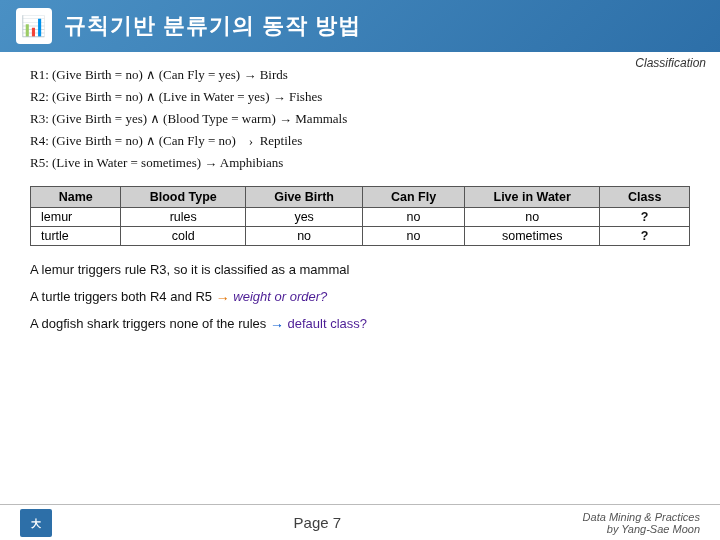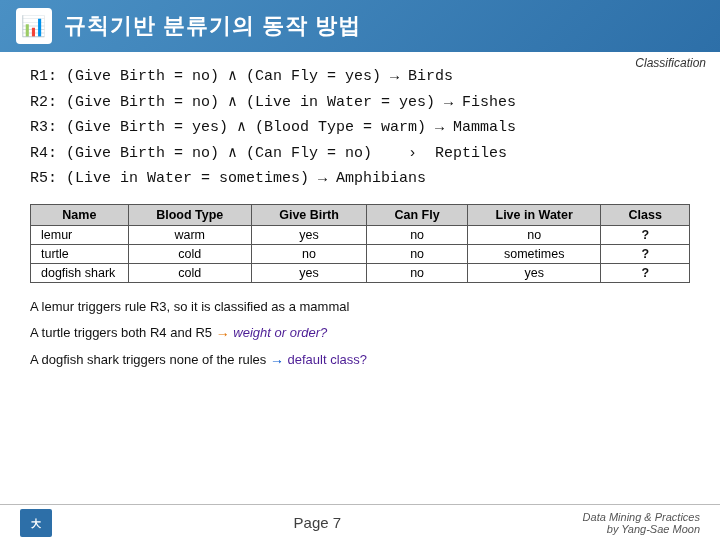--- a/index.html
+++ b/index.html
@@ -51,24 +51,24 @@
     
     #main {
       padding: 12px 30px 10px 30px;
     }
 
     
     #rules {
       margin-bottom: 12px;
     }
     .rule-line {
-      font-size: 15px;
+      font-size: 13px;
       color: #111;
       line-height: 1.7;
-      font-family: Liberation Mono, monospace;
+      font-family: Liberation Serif, serif;
     }
 
     
     #table-wrapper {
       margin: 10px 0 12px 0;
     }
     table {
       border-collapse: collapse;
       width: 100%;
       font-size: 12.5px;
@@ -197,40 +197,32 @@
           <th>Blood Type</th>
           <th>Give Birth</th>
           <th>Can Fly</th>
           <th>Live in Water</th>
           <th>Class</th>
         </tr>
       </thead>
       <tbody>
         <tr>
           <td class="left">lemur</td>
-          <td>warm</td>
+          <td>rules</td>
           <td>yes</td>
           <td>no</td>
           <td>no</td>
           <td class="class-col">?</td>
         </tr>
         <tr>
           <td class="left">turtle</td>
           <td>cold</td>
           <td>no</td>
           <td>no</td>
           <td>sometimes</td>
-          <td class="class-col">?</td>
-        </tr>
-        <tr>
-          <td class="left">dogfish shark</td>
-          <td>cold</td>
-          <td>yes</td>
-          <td>no</td>
-          <td>yes</td>
           <td class="class-col">?</td>
         </tr>
       </tbody>
     </table>
   </div>
 
   <div id="analysis">
     <div class="analysis-line">
       A lemur triggers rule R3, so it is classified as a mammal
     </div>

